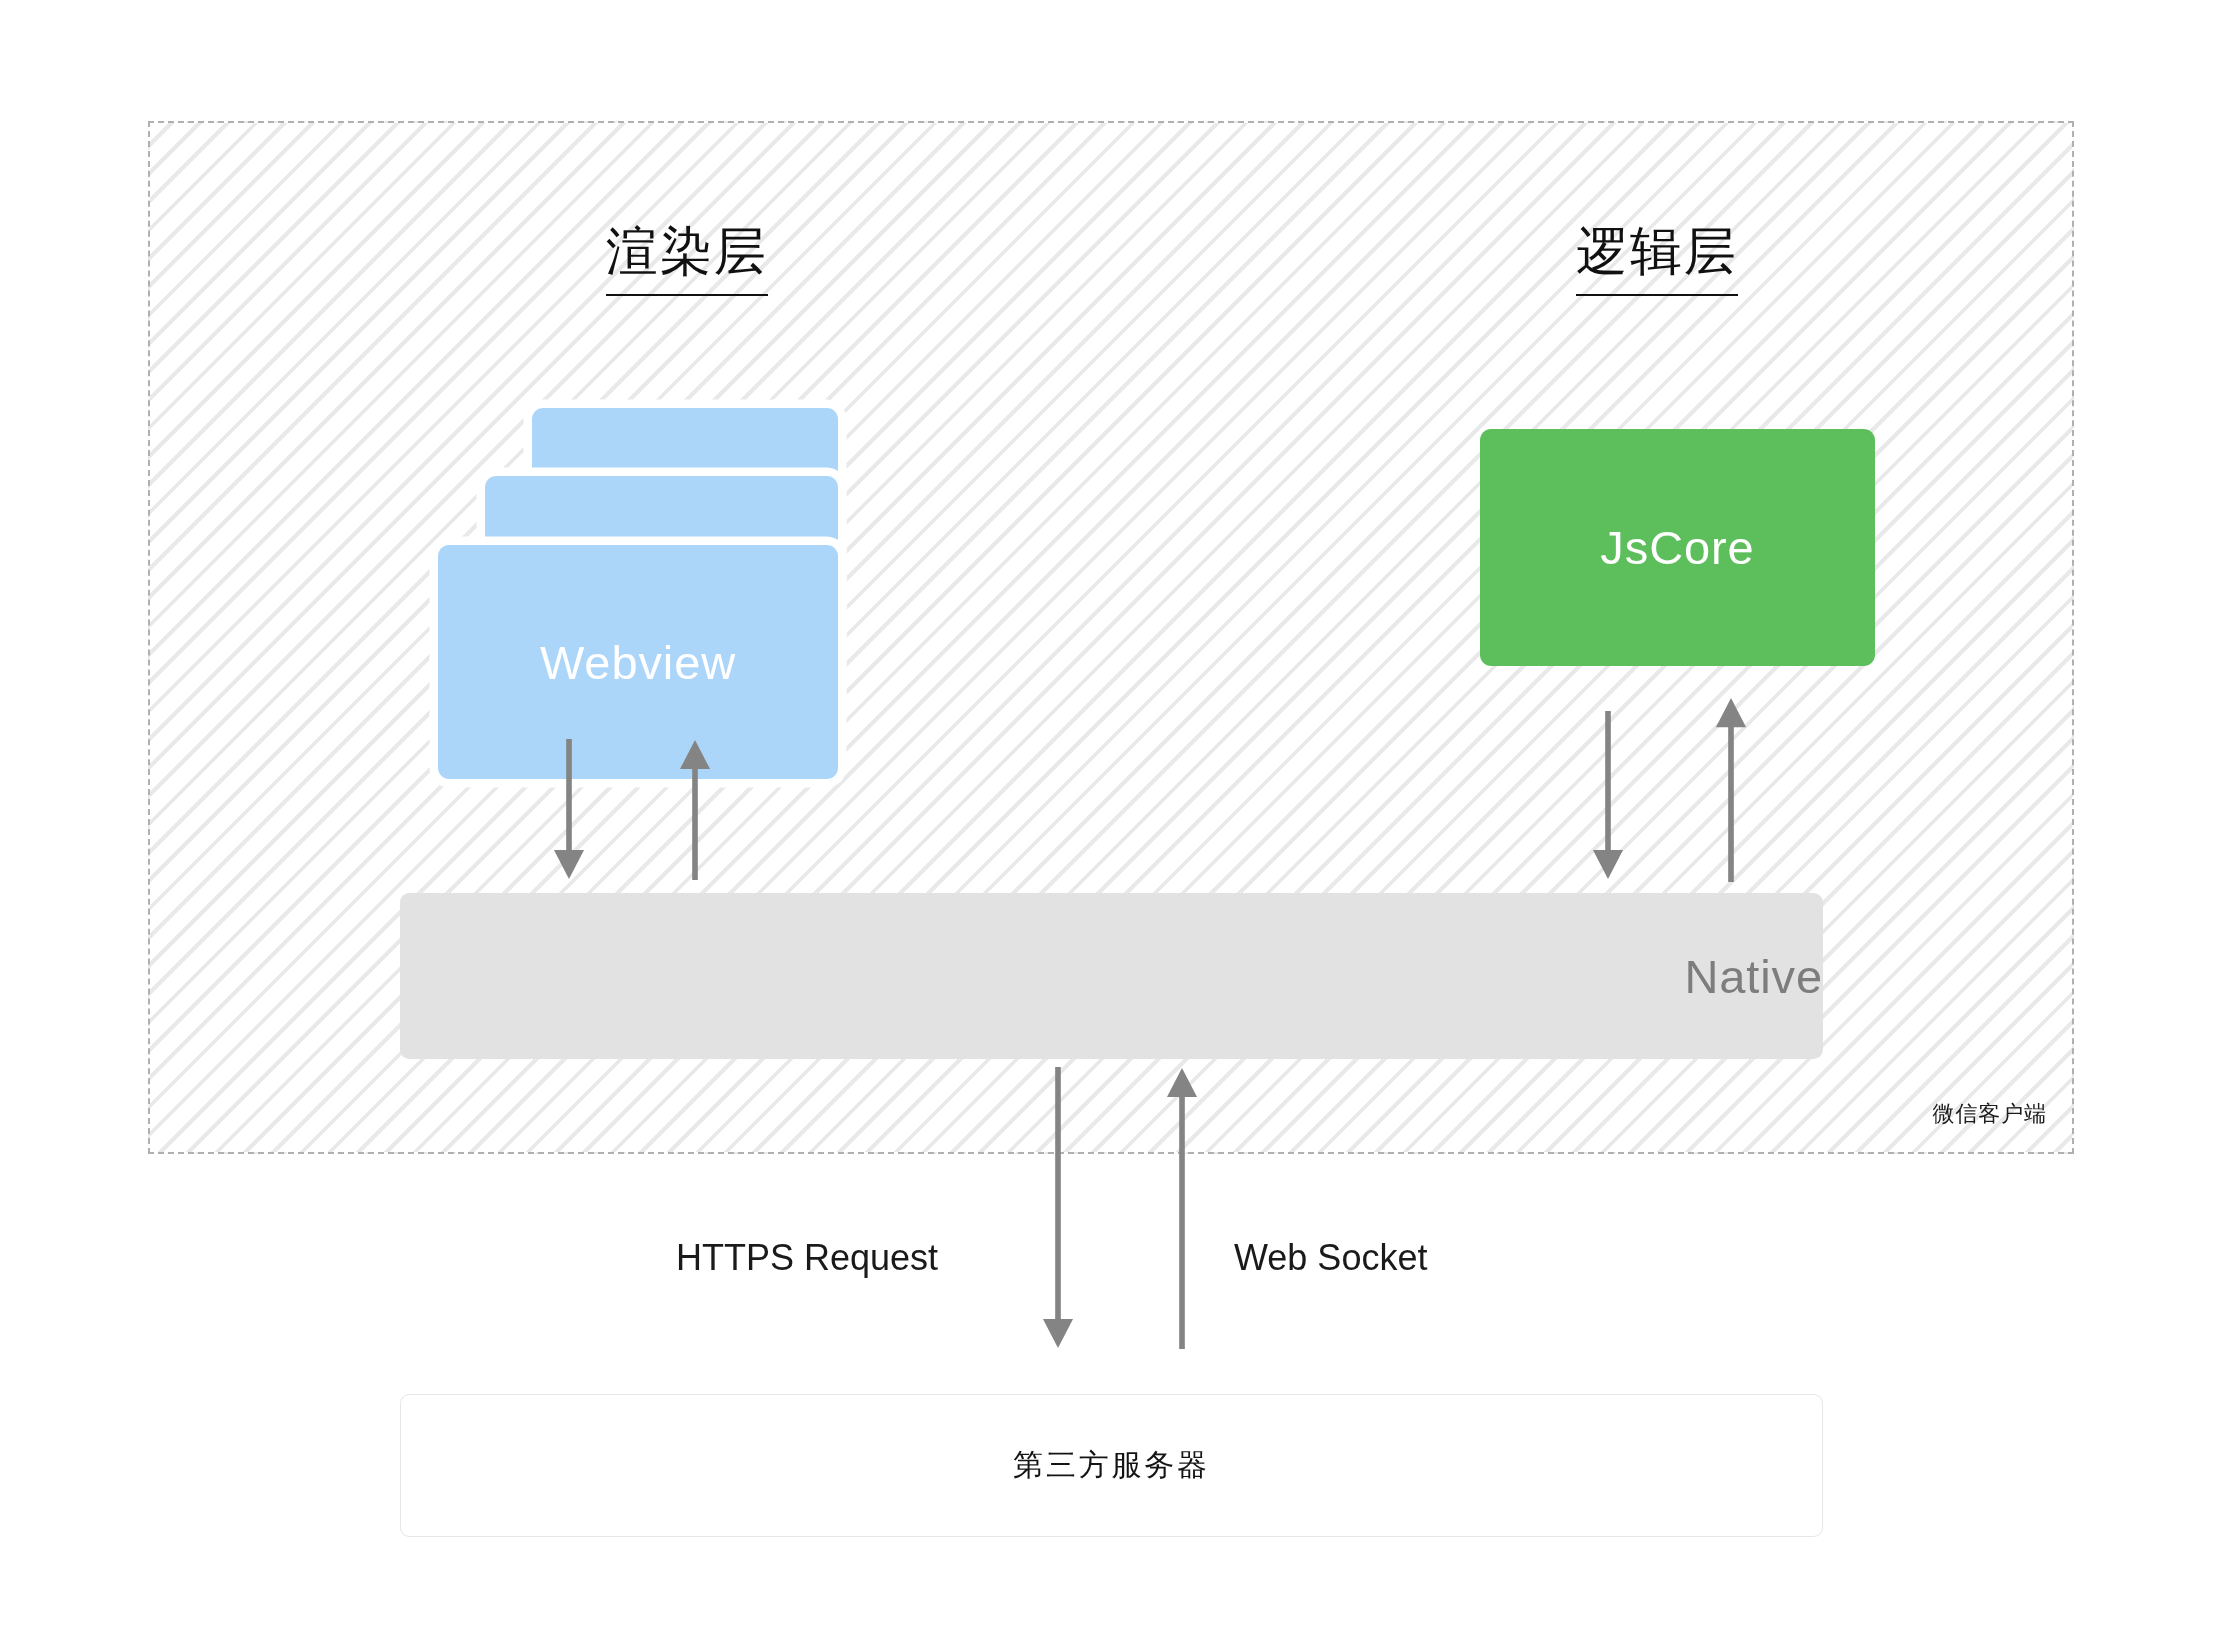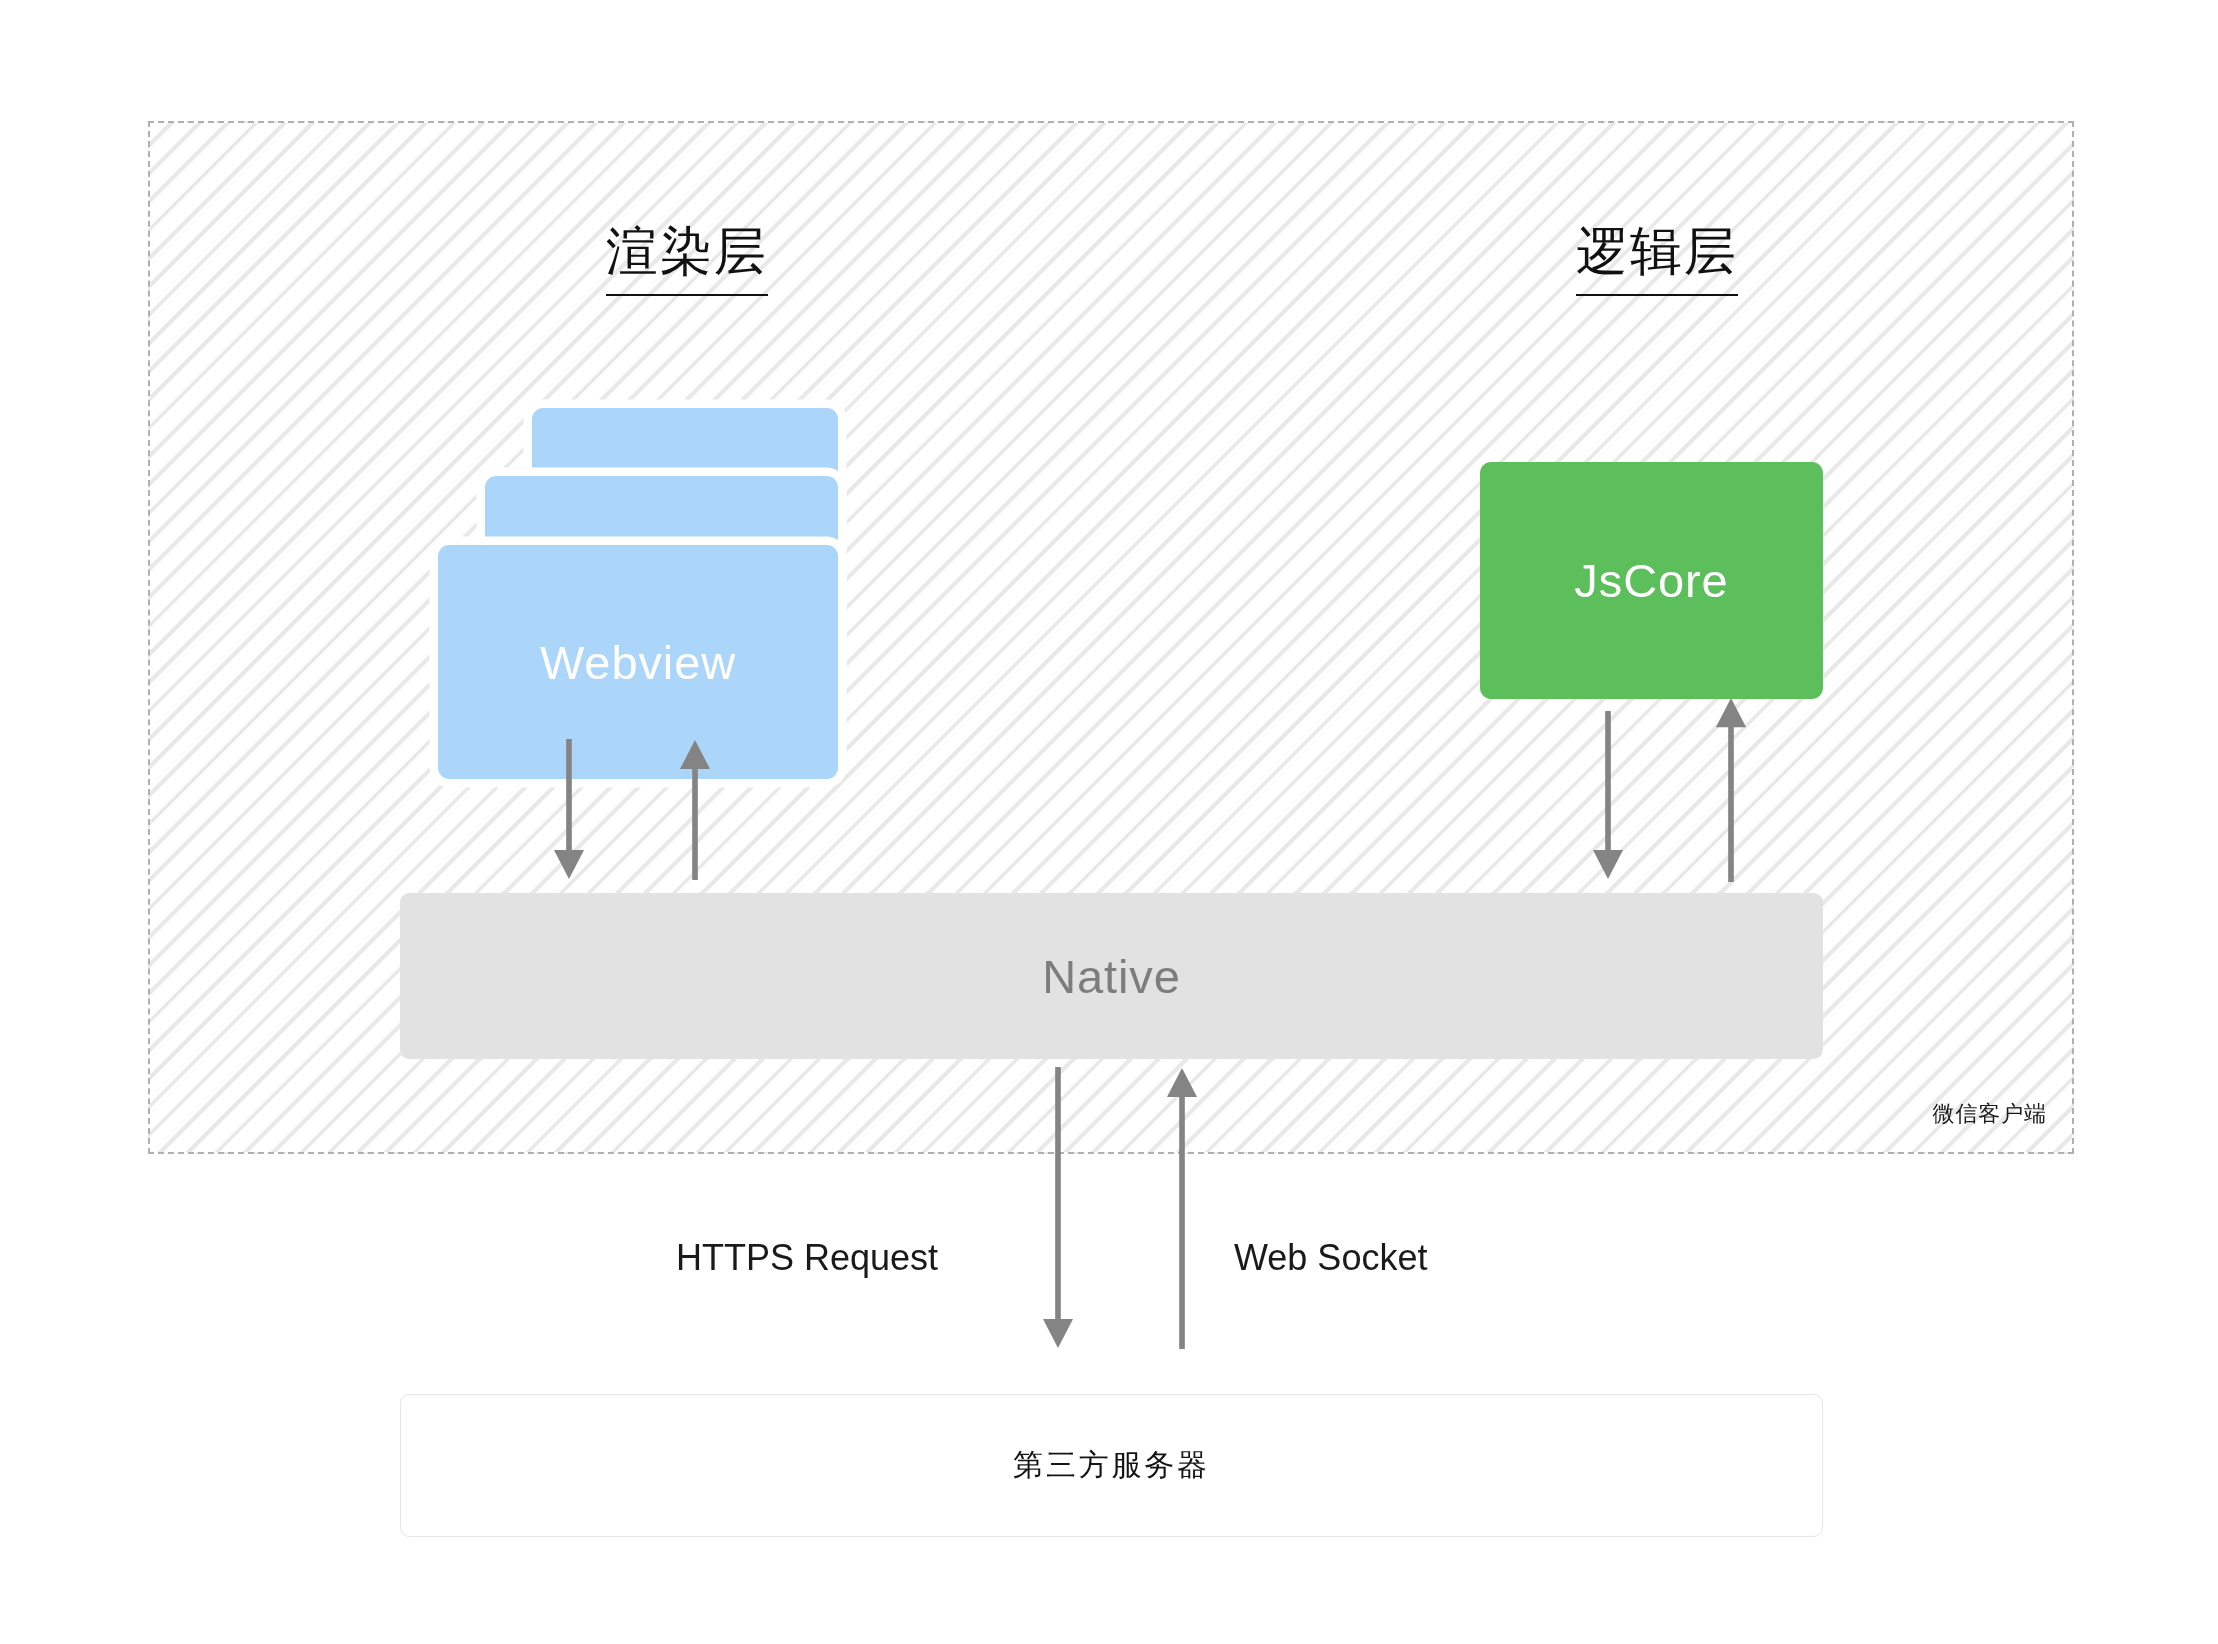--- a/index.html
+++ b/index.html
@@ -103,47 +103,46 @@
     font-size: 47px;
     color: #ffffff;
     letter-spacing: 0.9px;
   }
 
   
   .jscore-box {
     position: absolute;
     left: 1480px;
     top: 429px;
-    width: 343px;
+    width: 395px;
     height: 237px;
     background: #5CBF5C;
     border-radius: 11.3px;
     display: flex;
     align-items: center;
     justify-content: center;
-    margin-top: 33px;
   }
   .jscore-label {
     font-size: 47px;
     color: #ffffff;
     letter-spacing: 0.9px;
   }
 
   
   .native-bar {
     position: absolute;
     left: 400px;
     top: 893px;
     width: 1423px;
     height: 166px;
     background: #E2E2E2;
     border-radius: 9.4px;
     display: flex;
     align-items: center;
-    justify-content: center;
+    justify-content: flex-end;
   }
   .native-label {
     font-size: 47px;
     color: #7D7D7D;
     letter-spacing: 0.9px;
   }
 
   
   .server-box {
     position: absolute;

